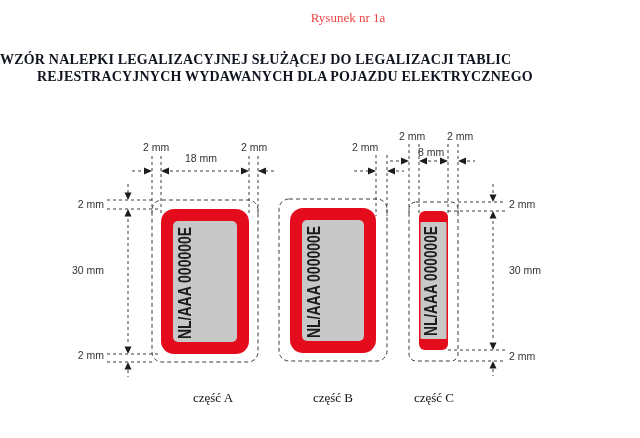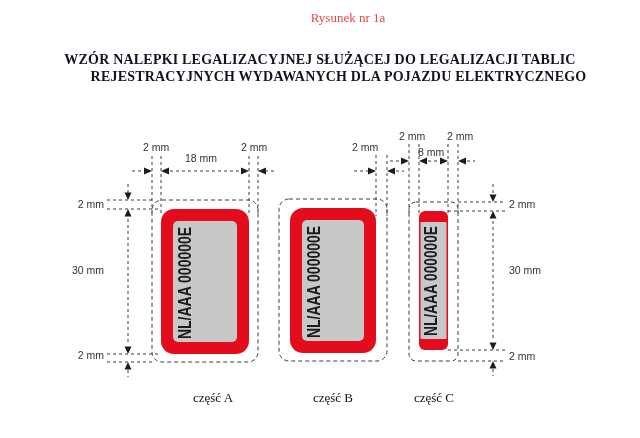--- a/index.html
+++ b/index.html
@@ -5,21 +5,21 @@
   html,body{margin:0;padding:0;}
   body{
     width:640px;height:438px;position:relative;background:#ffffff;
     font-family:"Liberation Serif", serif;color:#111;overflow:hidden;
   }
   .figure-label{
     position:absolute;top:10px;left:0;width:640px;text-align:center;
     font-size:13px;color:#ef4444;padding-left:28px;
   }
   .heading{
-    position:absolute;top:51px;left:0;width:640px;text-align:center;
+    position:absolute;top:51px;left:0;width:640px;text-align:left;
     font-weight:bold;font-size:14px;line-height:17px;letter-spacing:.2px;
     color:#10141f;
   }
   svg{position:absolute;top:0;left:0;}
   .dash{stroke:#3c3c3c;stroke-width:1;stroke-dasharray:3 3;fill:none;}
   .outline{stroke:#3c3c3c;stroke-width:1;stroke-dasharray:4 3;fill:none;}
   .arrow{fill:#1c1c1c;stroke:none;}
   .dim-label{
     font-family:"Liberation Sans", sans-serif;font-size:10.5px;fill:#333333;
   }

